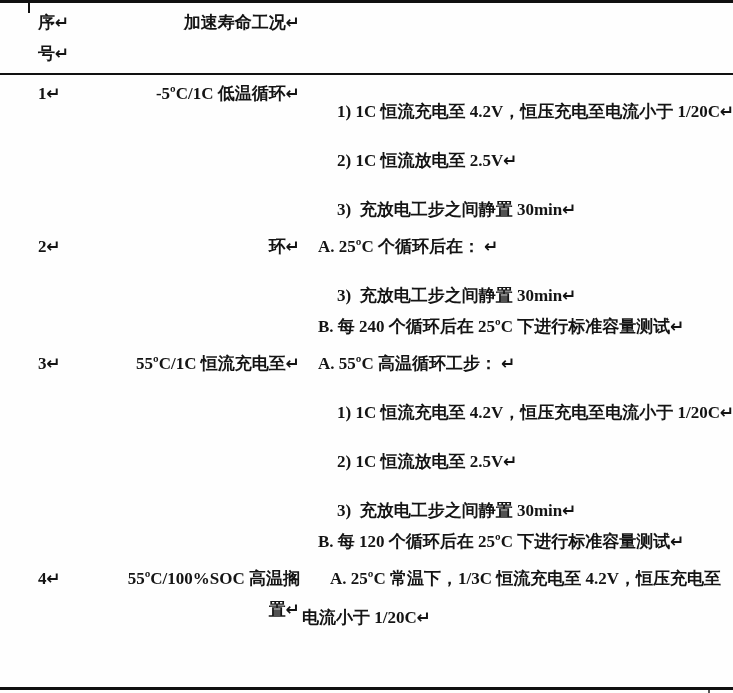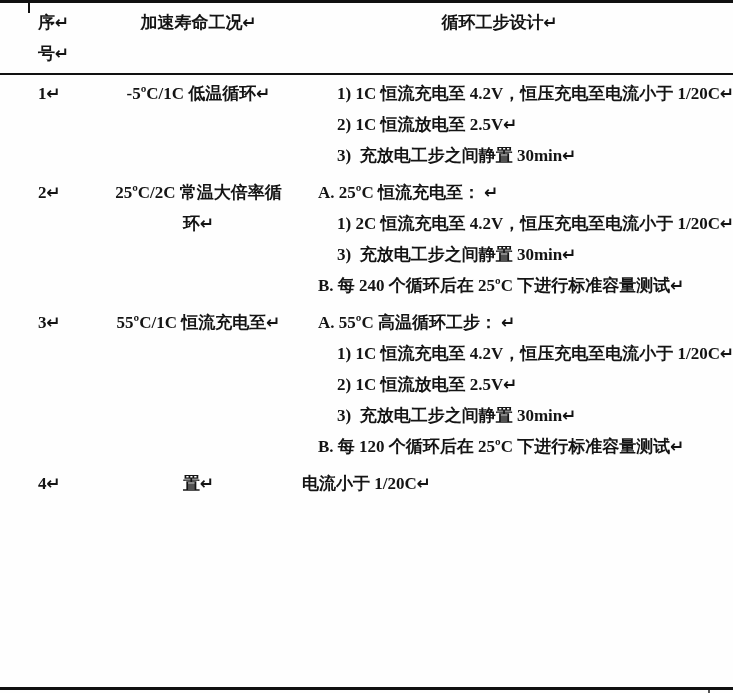--- a/index.html
+++ b/index.html
@@ -18,51 +18,48 @@
   .rule-top    { position: absolute; left: 0; top: 0;    width: 733px; height: 3px; background: #111; }
   .rule-bottom { position: absolute; left: 0; top: 687px; width: 733px; height: 3px; background: #111; }
   .tick-a { position: absolute; left: 28px;  top: 3px;   width: 2px; height: 10px; background: #111; }
   .tick-b { position: absolute; left: 708px; top: 690px; width: 2px; height: 3px;  background: #555; }
 
   .tbl { position: absolute; left: 0; top: 3px; width: 733px; }
   .row { display: grid; grid-template-columns: 97px 203px 433px; }
 
   .thead { padding-top: 4px; padding-bottom: 4px; border-bottom: 2px solid #111; }
   .c1 { padding-left: 38px; }
-  .c2 { text-align: center; }
+  .c2 { text-align: right; }
   .c3 { }
   .thead .c3 { text-align: center; padding-right: 34px; }
 
   .line { line-height: 31px; white-space: pre; }
   .body { padding-top: 3px; padding-bottom: 3px; }
 
   .lvl-a    { padding-left: 18px; }  
-  .lvl-n    { padding-left: 37px; }  
+  .lvl-n    { padding-left: 37px; margin-top: 18px; }  
   .lvl-a4   { padding-left: 30px; }  
-  .lvl-cont { padding-left: 2px; }   
+  .lvl-cont { padding-left: 2px; margin-top: 8px; }   
 </style>
 </head>
 <body>
 
 <div class="page">
   <div class="rule-top"></div>
   <div class="tick-a"></div>
 
   <div class="tbl">
 
     <div class="row thead">
       <div class="c1">
         <div class="line">序↵</div>
         <div class="line">号↵</div>
       </div>
       <div class="c2">
         <div class="line">加速寿命工况↵</div>
-      </div>
-      <div class="c3">
-        <div class="line">循环工步设计↵</div>
       </div>
     </div>
 
     <div class="row body">
       <div class="c1">
         <div class="line">1↵</div>
       </div>
       <div class="c2">
         <div class="line">-5ºC/1C 低温循环↵</div>
       </div>
@@ -71,26 +68,24 @@
         <div class="line lvl-n">2) 1C 恒流放电至 2.5V↵</div>
         <div class="line lvl-n">3)  充放电工步之间静置 30min↵</div>
       </div>
     </div>
 
     <div class="row body">
       <div class="c1">
         <div class="line">2↵</div>
       </div>
       <div class="c2">
-        <div class="line">25ºC/2C 常温大倍率循</div>
         <div class="line">环↵</div>
       </div>
       <div class="c3">
-        <div class="line lvl-a">A. 25ºC 恒流充电至： ↵</div>
-        <div class="line lvl-n">1) 2C 恒流充电至 4.2V，恒压充电至电流小于 1/20C↵</div>
+        <div class="line lvl-a">A. 25ºC 个循环后在： ↵</div>
         <div class="line lvl-n">3)  充放电工步之间静置 30min↵</div>
         <div class="line lvl-a">B. 每 240 个循环后在 25ºC 下进行标准容量测试↵</div>
       </div>
     </div>
 
     <div class="row body">
       <div class="c1">
         <div class="line">3↵</div>
       </div>
       <div class="c2">
@@ -103,23 +98,25 @@
         <div class="line lvl-n">3)  充放电工步之间静置 30min↵</div>
         <div class="line lvl-a">B. 每 120 个循环后在 25ºC 下进行标准容量测试↵</div>
       </div>
     </div>
 
     <div class="row body">
       <div class="c1">
         <div class="line">4↵</div>
       </div>
       <div class="c2">
+        <div class="line">55ºC/100%SOC 高温搁</div>
         <div class="line">置↵</div>
       </div>
       <div class="c3">
+        <div class="line lvl-a4">A. 25ºC 常温下，1/3C 恒流充电至 4.2V，恒压充电至</div>
         <div class="line lvl-cont">电流小于 1/20C↵</div>
       </div>
     </div>
 
   </div>
 
   <div class="rule-bottom"></div>
   <div class="tick-b"></div>
 </div>
 

